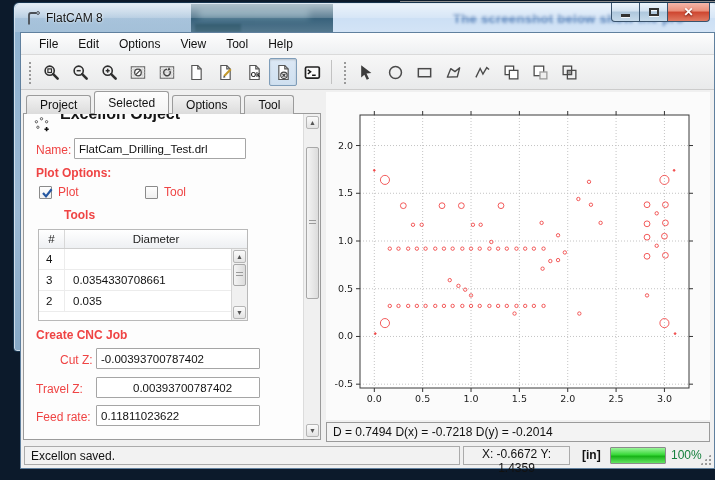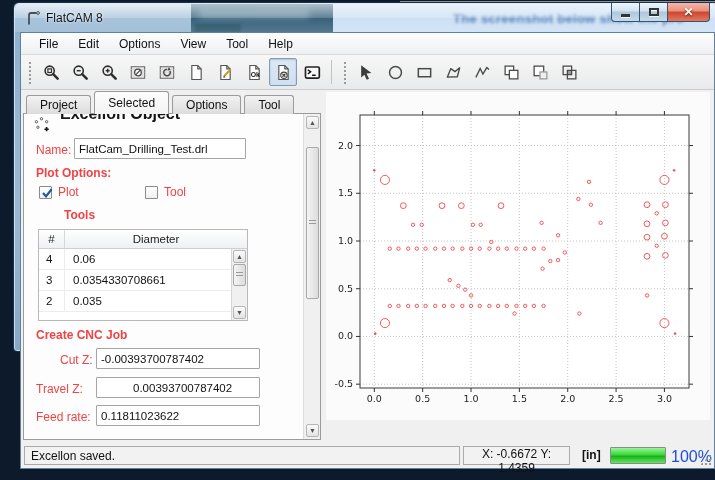--- a/index.html
+++ b/index.html
@@ -93,21 +93,21 @@
   .dbox { position:absolute; left:305px; top:389px; width:384px; height:20px; border:1px solid #9a9a9a;
     background:#f3f3f3; font-size:12px; color:#111; padding:2px 6px; }
 
   .statusbar { position:absolute; left:0; top:411px; width:100%; height:24px; background:#f0f0f0; }
   .sb-panel { position:absolute; border:1px solid #ababab; background:#f2f2f2; height:19px; font-size:12px; color:#111; }
   .sb-msg { left:3px; top:2px; width:436px; padding:2px 6px; }
   .sb-coords { left:442px; top:2px; width:107px; text-align:center; padding-top:0; }
   .sb-units { position:absolute; left:561px; top:4px; font-size:12px; font-weight:bold; color:#111; }
   .progress { position:absolute; left:589px; top:3px; width:56px; height:17px; border:1px solid #8a8a8a; border-radius:1px; background:#fff; }
   .progress-fill { height:100%; background:linear-gradient(#9bf49b,#39d839 45%,#17b317 55%,#63e463); }
-  .sb-pct { position:absolute; left:650px; top:4px; font-size:16px; color:#1d4ed8; }
+  .sb-pct { position:absolute; left:650px; top:4px; font-size:12px; color:#15803d; }
   .grip { position:absolute; right:3px; bottom:3px; width:11px; height:11px;
     background-image:radial-gradient(circle,#9a9a9a 1px,transparent 1.2px); background-size:4px 4px; clip-path:polygon(100% 0,100% 100%,0 100%); }
 </style>
 </head>
 <body>
 
 <div class="top-gray-strip"></div>
 
 <div class="window">
   <div class="titlebar">
@@ -343,21 +343,20 @@
       <span class="p-abs lbl bold" style="left:12px;top:94px;margin-left:28px;">Tools</span>
 
       <div class="tooltable">
         <div class="tt-header">
           <div class="tt-h0">#</div>
           <div class="tt-h1">Diameter</div>
         </div>
         <div id="tt-rows">
             <div class="tt-row">
               <div class="tt-c0">4</div>
-              <div class="tt-c1">0.06</div>
             </div>
             <div class="tt-row">
               <div class="tt-c0">3</div>
               <div class="tt-c1">0.0354330708661</div>
             </div>
             <div class="tt-row">
               <div class="tt-c0">2</div>
               <div class="tt-c1">0.035</div>
             </div>
           </div>
@@ -522,20 +521,21 @@
           <circle cx="153.72427983539094" cy="213.90909090909088" r="1.6923868312757202" fill="none" stroke="#f04848" stroke-width="0.9"></circle>
           <circle cx="163.39506172839504" cy="213.90909090909088" r="1.6923868312757202" fill="none" stroke="#f04848" stroke-width="0.9"></circle>
           <circle cx="172.09876543209876" cy="213.90909090909088" r="1.6923868312757202" fill="none" stroke="#f04848" stroke-width="0.9"></circle>
           <circle cx="180.80246913580248" cy="213.90909090909088" r="1.6923868312757202" fill="none" stroke="#f04848" stroke-width="0.9"></circle>
           <circle cx="190.47325102880657" cy="213.90909090909088" r="1.6923868312757202" fill="none" stroke="#f04848" stroke-width="0.9"></circle>
           <circle cx="199.1769547325103" cy="213.90909090909088" r="1.6923868312757202" fill="none" stroke="#f04848" stroke-width="0.9"></circle>
           <circle cx="207.88065843621396" cy="213.90909090909088" r="1.6923868312757202" fill="none" stroke="#f04848" stroke-width="0.9"></circle>
           <circle cx="217.5514403292181" cy="213.90909090909088" r="1.6923868312757202" fill="none" stroke="#f04848" stroke-width="0.9"></circle>
         </svg>
     </div>
+    <div class="dbox">D = 0.7494 D(x) = -0.7218 D(y) = -0.2014</div>
 
     <div class="statusbar">
       <div class="sb-panel sb-msg">Excellon saved.</div>
       <div class="sb-panel sb-coords">X: -0.6672  Y: 1.4359</div>
       <span class="sb-units">[in]</span>
       <div class="progress">
           <div class="progress-fill" id="progress-fill" style="width: 100%;"></div>
         </div>
       <span class="sb-pct">100%</span>
       <div class="grip"></div>

